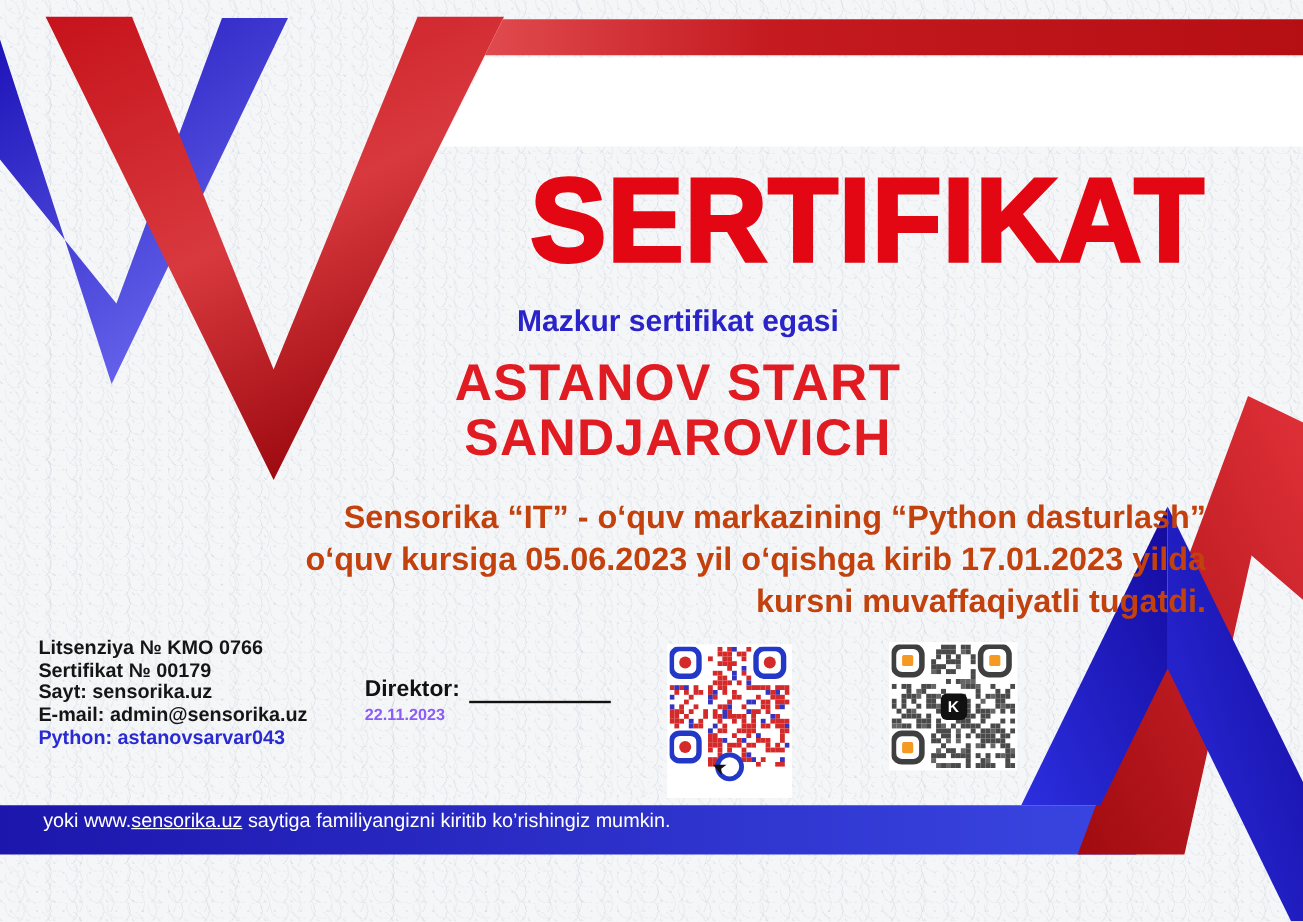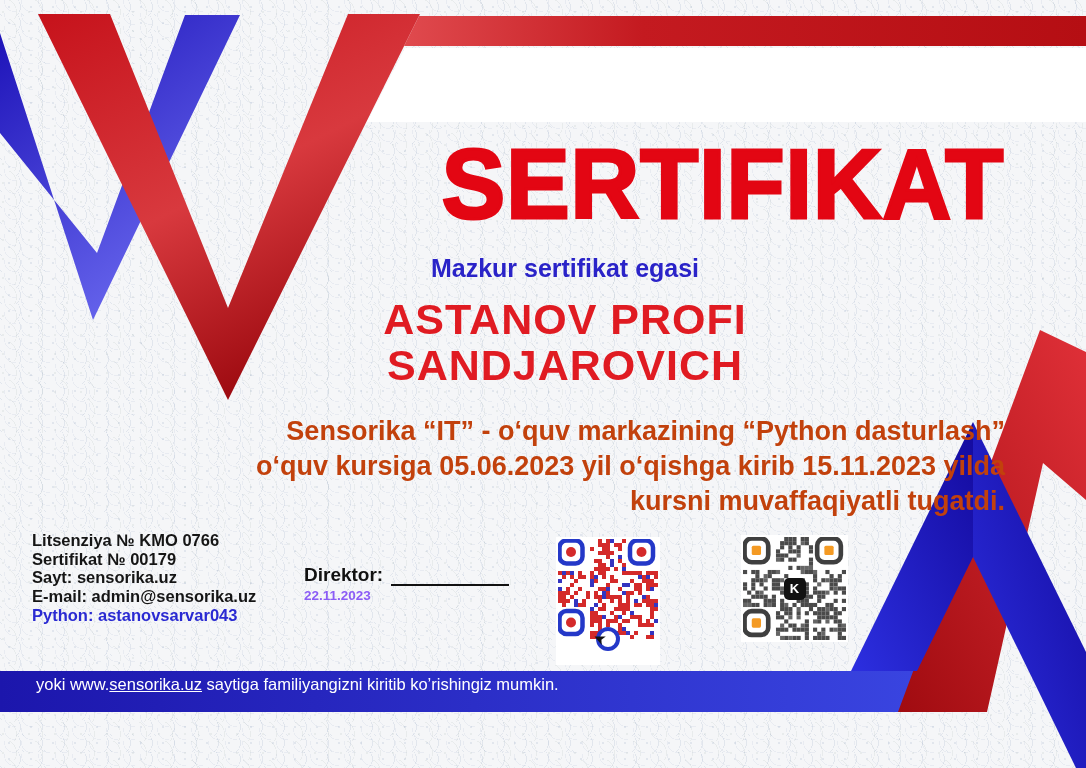--- a/index.html
+++ b/index.html
@@ -182,27 +182,27 @@
     <div>PROFI</div>
     <div>UNIVERSITY</div>
   </div>
 </div>
 
 <div class="cert-title layer">SERTIFIKAT</div>
 
 <div class="subtitle layer">Mazkur sertifikat egasi</div>
 
 <div class="recipient layer">
-  <div>ASTANOV PROFI</div>
+  <div>ASTANOV START</div>
   <div>SANDJAROVICH</div>
 </div>
 
 <div class="body-text layer">
   <div>Sensorika “IT” - o‘quv markazining “Python dasturlash”</div>
-  <div>o‘quv kursiga 05.06.2023 yil o‘qishga kirib 15.11.2023 yilda</div>
+  <div>o‘quv kursiga 05.06.2023 yil o‘qishga kirib 17.01.2023 yilda</div>
   <div>kursni muvaffaqiyatli tugatdi.</div>
 </div>
 
 <div class="info-block layer">
   <div class="info-line">Litsenziya № KMO 0766</div>
   <div class="info-line">Sertifikat № 00179</div>
   <div class="info-line">Sayt: sensorika.uz</div>
   <div class="info-line">E-mail: admin@sensorika.uz</div>
   <div class="info-line blue">Python: astanovsarvar043</div>
 </div>

